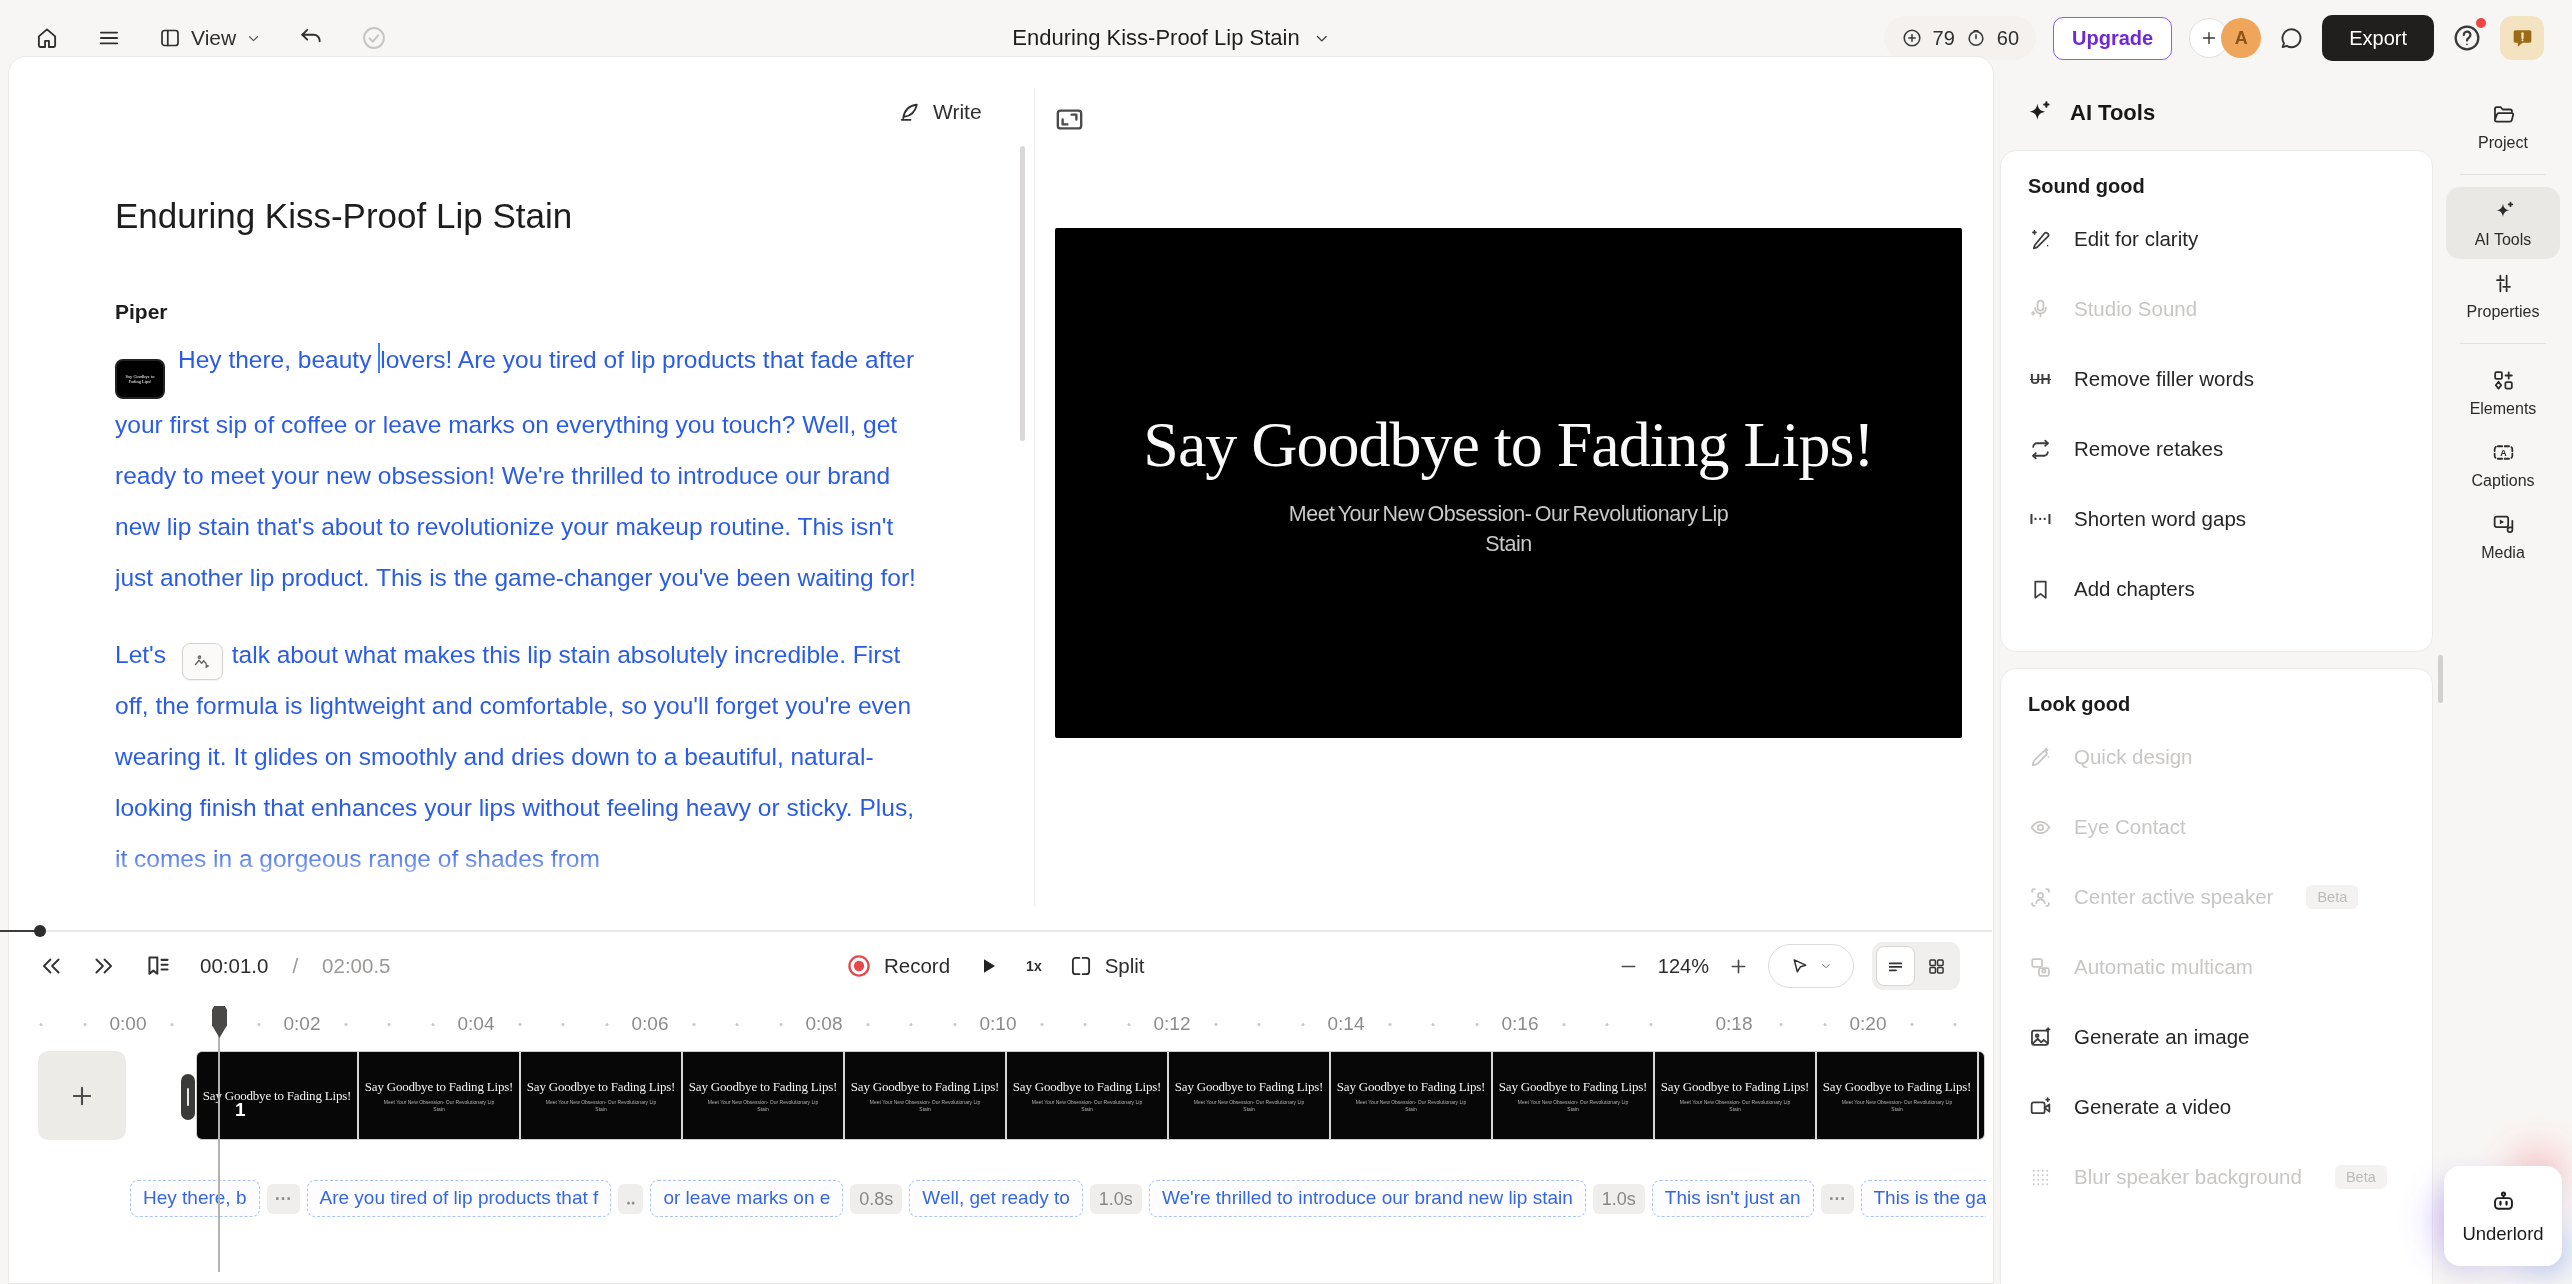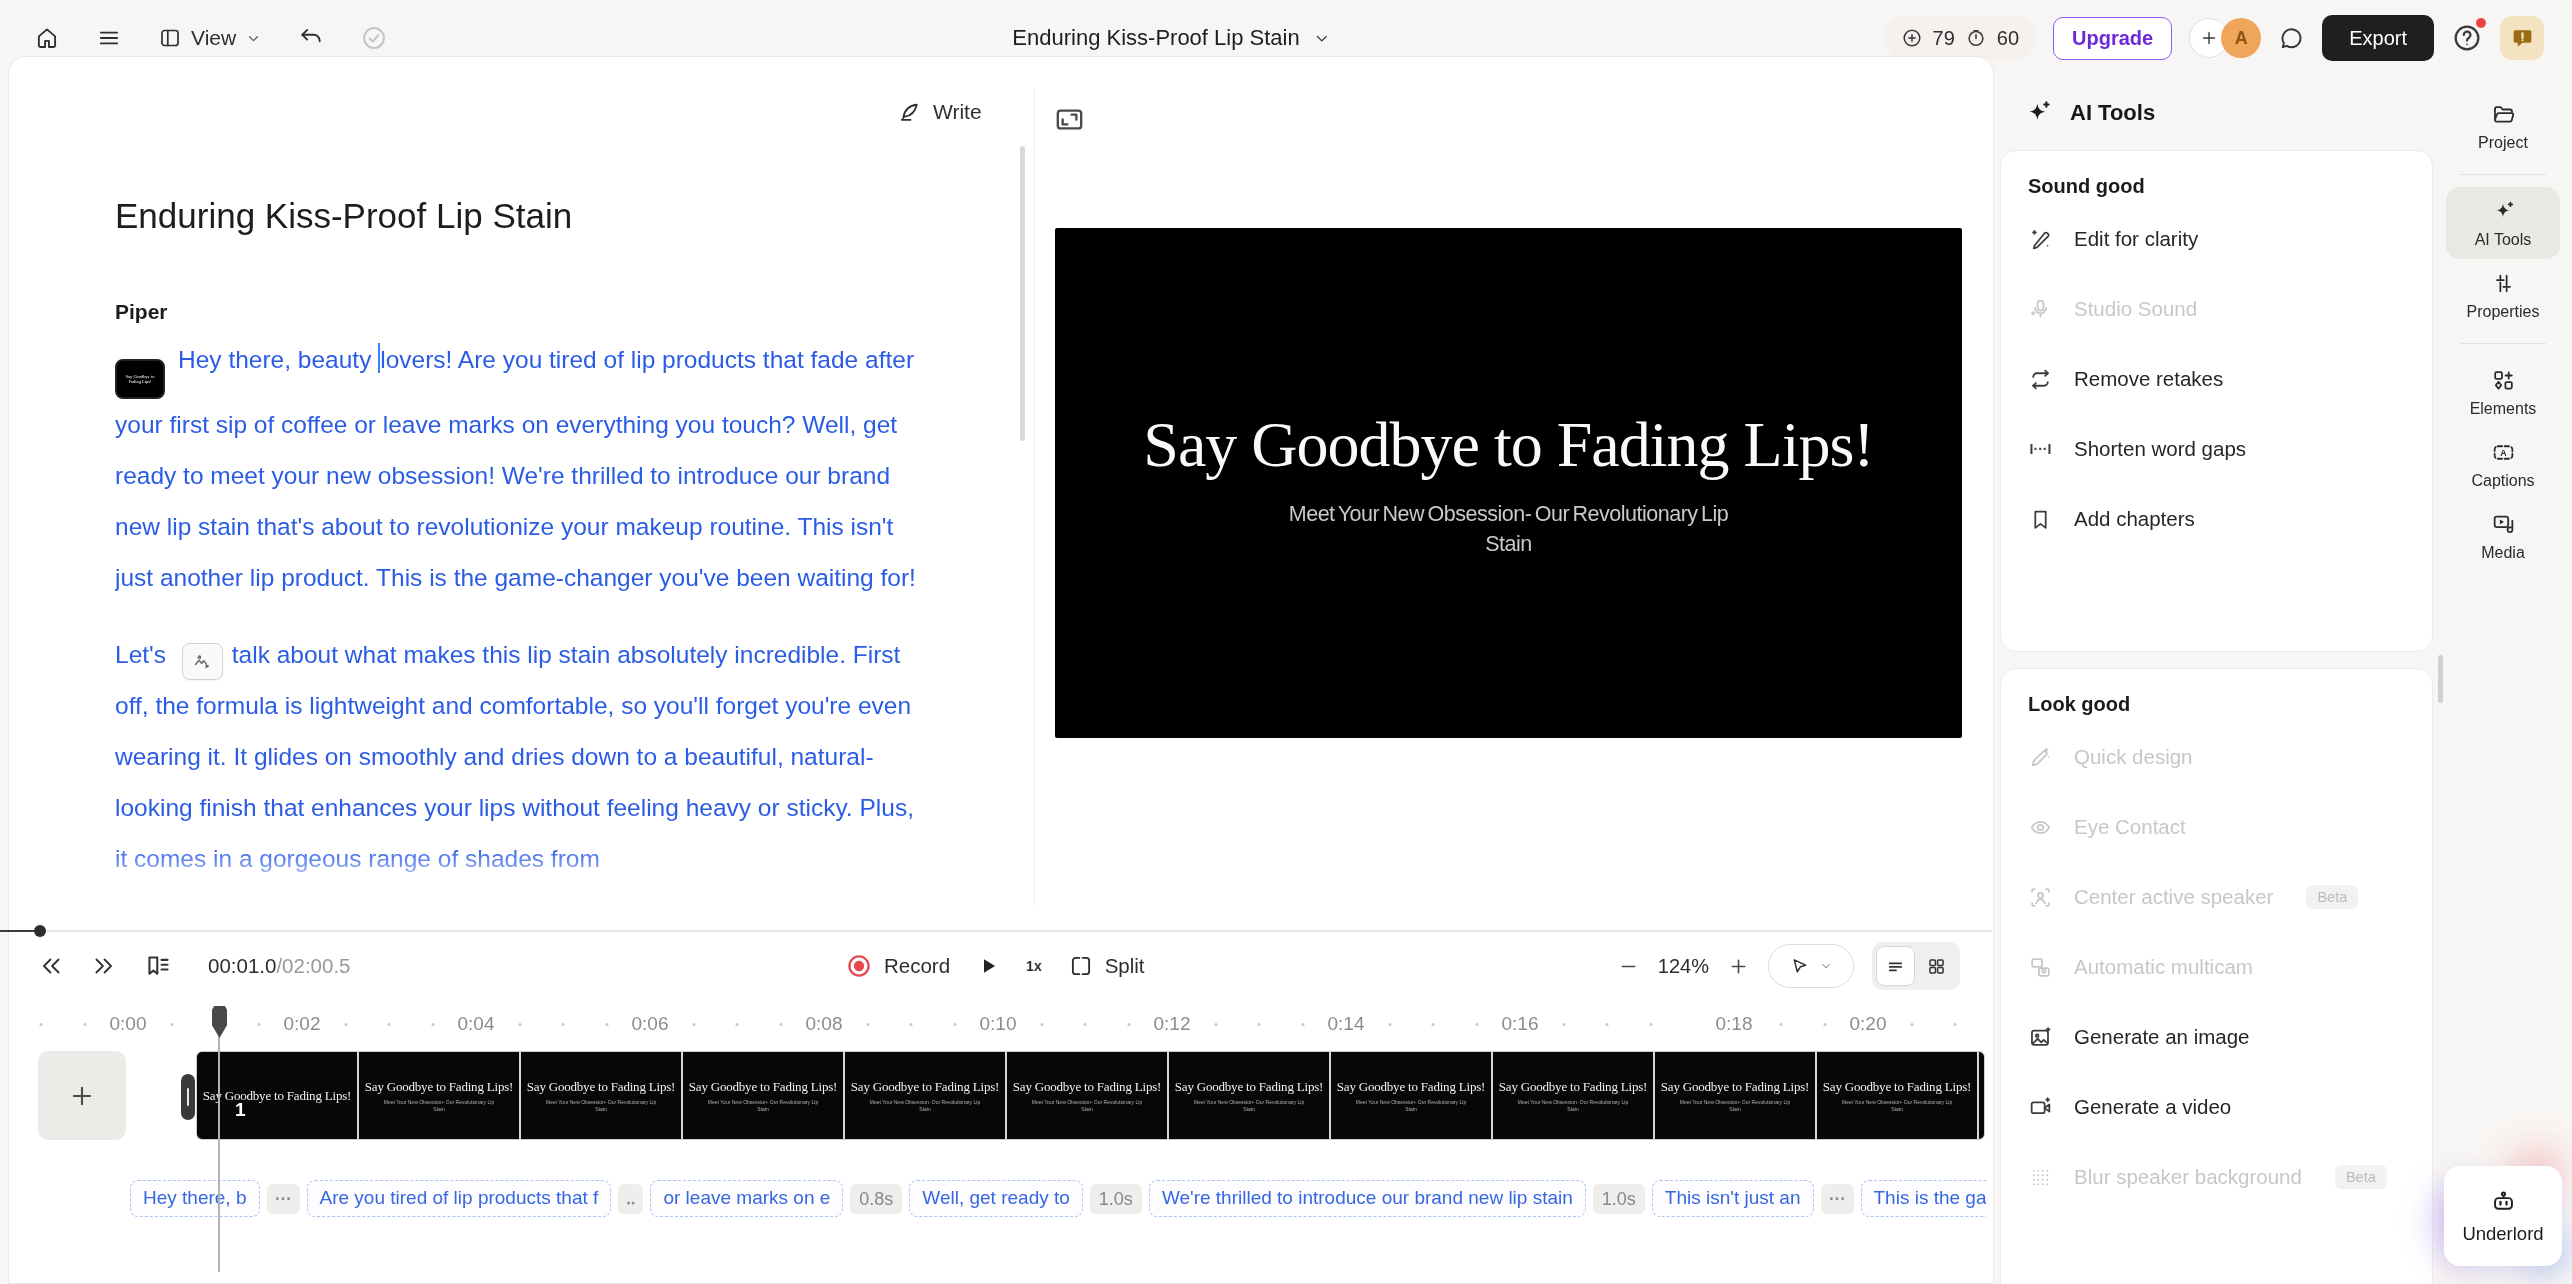--- a/index.html
+++ b/index.html
@@ -84,21 +84,21 @@
   .side-item.selected { background:#eae8e5; }
   .side-ic { width:25px; height:25px; color:#2b2b2b; }
   .side-label { font-size:16px; color:#2b2b2b; }
 
   
   .scrub-track { position:absolute; left:0; top:930px; width:1992px; height:2px; background:#eae8e6; z-index:2; }
   .scrub-progress { position:absolute; left:0; top:930px; width:40px; height:2px; background:#3c3c3c; z-index:3; }
   .scrub-knob { position:absolute; left:34px; top:925px; width:12px; height:12px; border-radius:50%; background:#2d2d2d; z-index:3; }
   .transport-left { position:absolute; left:38px; top:944px; height:44px; display:flex; align-items:center; gap:27px; z-index:2; }
   .tr-ic { width:26px; height:26px; color:#333; }
-  .time-display { font-size:20.5px; display:flex; gap:0;margin-left:8px; }
+  .time-display { font-size:20.5px; display:flex; gap:24px; }
   .time-cur { color:#2d2d2d; }
   .time-sep, .time-total { color:#9b9998; }
   .transport-center { position:absolute; left:845px; top:944px; height:44px; display:flex; align-items:center; gap:26px; z-index:2; }
   .btn-labeled { display:flex; align-items:center; gap:11px; font-size:20.5px; color:#2d2d2d; }
   .rec-ic { width:28px; height:28px; }
   .play-ic { width:24px; height:24px; color:#222; }
   .speed { font-size:14px; color:#2d2d2d;font-weight:bold; }
   .transport-right { position:absolute; right:612px; top:942px; height:48px; display:flex; align-items:center; gap:18px; z-index:2; }
   .zoom-ic { width:23px; height:23px; color:#4a4a4a; }
   .zoom-val { font-size:20px; color:#2d2d2d; }
@@ -317,20 +317,27 @@
       </div>
       <div class="ai-item disabled">
         <span class="ai-ic">
           <svg viewBox="0 0 24 24" fill="none" stroke="currentColor" stroke-width="1.7" stroke-linecap="round" stroke-linejoin="round">
             <rect x="9.2" y="3.5" width="5.6" height="9.5" rx="2.8"></rect>
             <path d="M6.8 10.5a5.2 5.2 0 0010.4 0M12 15.7v3"></path>
             <path d="M5 14.4v2.6M3.7 15.7h2.6"></path>
           </svg>
         </span>
         <span class="ai-label">Studio Sound</span>
+
+      </div>
+      <div class="ai-item">
+        <span class="ai-ic">
+          <span class="uhtxt">UH</span>
+        </span>
+        <span class="ai-label">Remove filler words</span>
 
       </div>
       <div class="ai-item">
         <span class="ai-ic">
           <svg viewBox="0 0 24 24" fill="none" stroke="currentColor" stroke-width="1.7" stroke-linecap="round" stroke-linejoin="round">
             <path d="M5 9.5a3.5 3.5 0 013.5-3.5H19"></path>
             <path d="M16.5 3.5L19 6l-2.5 2.5"></path>
             <path d="M19 14.5a3.5 3.5 0 01-3.5 3.5H5"></path>
             <path d="M7.5 20.5L5 18l2.5-2.5"></path>
           </svg>

